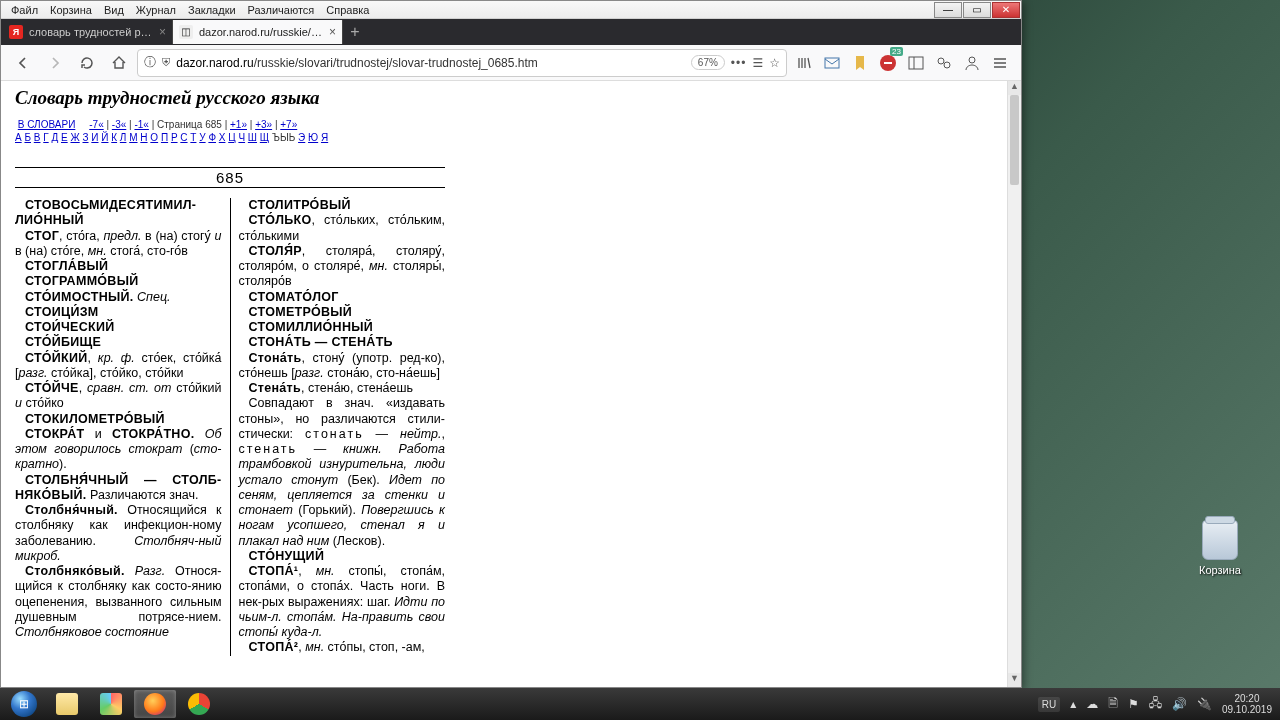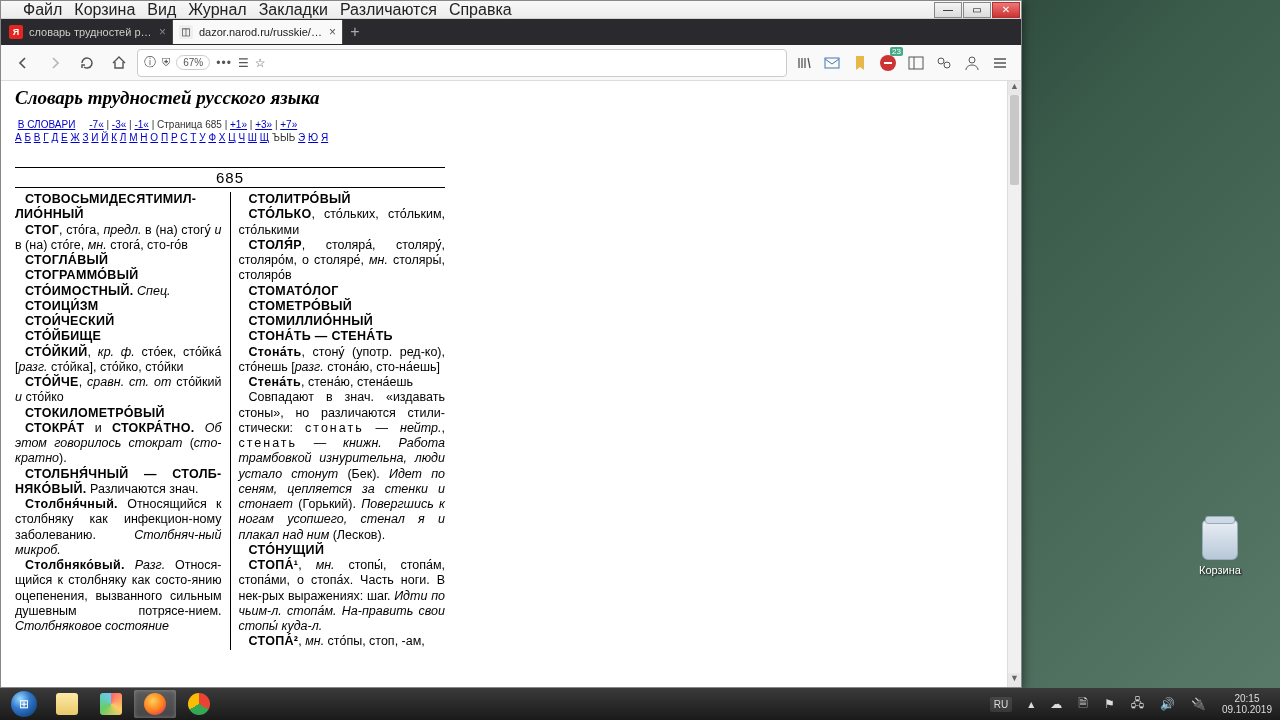--- a/index.html
+++ b/index.html
@@ -8,21 +8,21 @@
 
 
 .browser {
   position: absolute; top: 0; left: 0; width: 1022px; height: 688px;
   background: #fff; border: 1px solid #888; box-shadow: 2px 2px 8px rgba(0,0,0,0.4);
 }
 
 
 .menubar {
   height: 18px; background: linear-gradient(#f8f8f8,#ececec); border-bottom: 1px solid #d0d0d0;
-  display: flex; align-items: center; padding: 0 16px; font-size: 16px; color: #222;
+  display: flex; align-items: center; padding: 0 4px; font-size: 11px; color: #222;
 }
 .menubar span { padding: 0 6px; cursor: default; }
 
 
 .titlebtns {
   position: absolute; top: 0; right: 0; height: 18px; display: flex;
 }
 .titlebtns div {
   width: 28px; height: 16px; margin: 1px 1px 0 0; border: 1px solid #888;
   background: linear-gradient(#f4f4f4,#dcdcdc); font-size: 10px; text-align: center; line-height: 13px;
@@ -93,21 +93,21 @@
 .page-title { font-size: 19px; font-weight: bold; font-family: "Times New Roman", serif; margin-bottom: 10px; font-style: italic; }
 .navlinks { font-size: 10px; font-family: Arial, sans-serif; color: #333; }
 .navlinks a { color: #0000cc; text-decoration: underline; }
 .alphabet { font-size: 10px; font-family: Arial, sans-serif; margin-top: 2px; }
 .alphabet a { color: #0000cc; text-decoration: underline; margin-right: 0; }
 .alphabet .plain { color: #333; }
 
 .scan {
   margin-top: 24px; width: 430px; font-family: "Times New Roman", serif;
 }
-.pagenum { text-align:center; font-size:15px; border-top:1px solid #000; border-bottom:1px solid #000; padding:1px 0; letter-spacing:1px; margin-bottom:4px; }
+.pagenum { text-align:center; font-size:15px; border-top:1px solid #000; border-bottom:1px solid #000; padding:1px 0; letter-spacing:1px; margin-bottom:10px; }
 .cols { display: flex; gap: 0; }
 .col { flex: 1; font-size: 12.5px; line-height: 1.22; text-align: justify; }
 .col.c1 { border-right: 1px solid #000; padding-right: 8px; }
 .col.c2 { padding-left: 8px; }
 .col p { text-indent: 10px; margin: 0; }
 .hw { font-weight: bold; letter-spacing: 0.3px; } 
 .it { font-style: italic; }
 .sp { letter-spacing: 2px; }
 
 
@@ -125,21 +125,21 @@
   background: radial-gradient(circle at 35% 30%, #9df 0%, #37c 40%, #036 100%);
   display:flex; align-items:center; justify-content:center; color:#fff; font-size:12px;
 }
 .tbtn {
   width: 42px; height: 28px; border-radius: 2px;
   display: flex; align-items: center; justify-content: center;
 }
 .tbtn.active { background: rgba(255,255,255,0.18); box-shadow: inset 0 0 4px rgba(255,255,255,0.3); }
 .tbtn .ico { width: 22px; height: 22px; border-radius: 3px; }
 .tray {
-  margin-left: auto; display: flex; align-items: center; gap: 16px;
+  margin-left: auto; display: flex; align-items: center; gap: 10px;
   color: #ddd; font-size: 10px; padding-right: 4px;
 }
 .tray .lang { background: rgba(255,255,255,0.1); padding: 2px 4px; border-radius: 2px; font-size: 10px; }
 .tray .clock { text-align: center; line-height: 1.1; }
 .tray .ti { font-size: 12px; }
 
 
 .deskicon {
   position: absolute; right: 28px; top: 520px; width: 64px; text-align: center;
   color: #fff; font-size: 11px; text-shadow: 1px 1px 2px #000;
@@ -205,20 +205,21 @@
         </svg>
       </div>
     <div class="navbtn">
         <svg width="16" height="16" viewBox="0 0 16 16">
           <path d="M2 8 L8 2 L14 8 M4 7v6h8V7" stroke="#555" stroke-width="1.4" fill="none"></path>
         </svg>
       </div>
     <div class="urlbar">
       <span>ⓘ</span>
       <span style="font-size:11px">⛨</span>
+      <span class="url"><span class="host">dazor.narod.ru</span><span>/russkie/slovari/trudnostej/slovar-trudnostej_0685.htm</span></span>
       <span class="zoom">67%</span>
       <span style="letter-spacing:1px">•••</span>
       <span>☰</span>
       <span>☆</span>
     </div>
     <div class="toolbar-right">
       <div class="navbtn">
           <svg width="16" height="16" viewBox="0 0 16 16">
             <path d="M3 3v10M6 3v10M9 3v10M12 3l2 10" stroke="#555" stroke-width="1.3"></path>
           </svg>
@@ -352,17 +353,17 @@
   <div class="tray">
     <span class="lang">RU</span>
     <span class="ti">▴</span>
     <span class="ti">☁</span>
     <span class="ti">🗎</span>
     <span class="ti">⚑</span>
     <span class="ti">🖧</span>
     <span class="ti">🔊</span>
     <span class="ti">🔌</span>
     <div class="clock">
-      <div>20:15</div>
+      <div>20:20</div>
       <div>09.10.2019</div>
     </div>
   </div>
 </div>
 
 </body></html>

